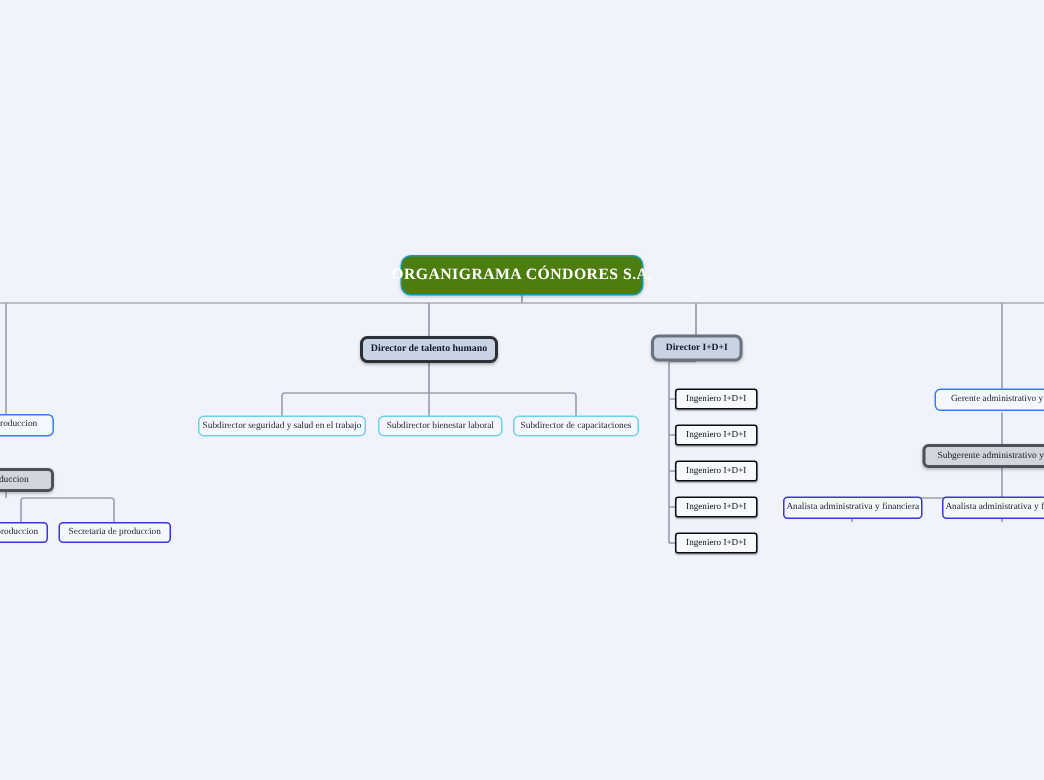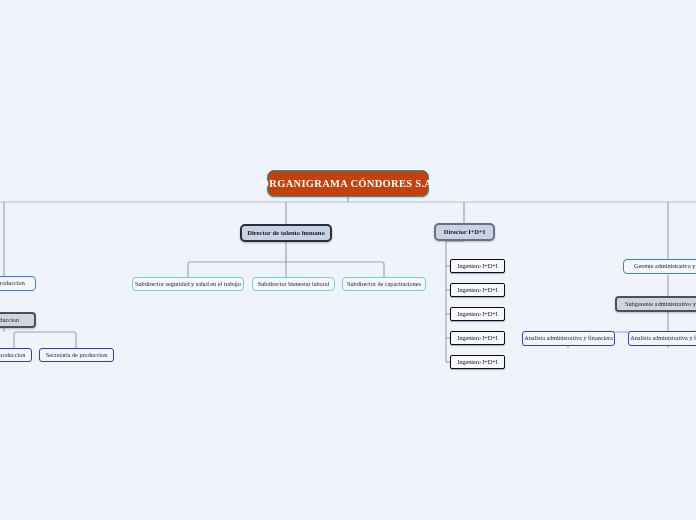--- a/index.html
+++ b/index.html
@@ -17,21 +17,21 @@
     position:absolute;
     box-sizing:border-box;
     display:flex;align-items:center;justify-content:center;
     text-align:center;
     white-space:nowrap;
     line-height:1.05;
   }
 
   
   .n-root{
-    background:#c2410c;
+    background:#4d7c0f;
     color:#ffffff;
     border:1px solid #149ba3;
     border-radius:7px;
     font-weight:bold;
     font-size:10.5px;
     letter-spacing:.3px;
     box-shadow:0 1px 2px rgba(0,0,0,.18);
   }
 
   

